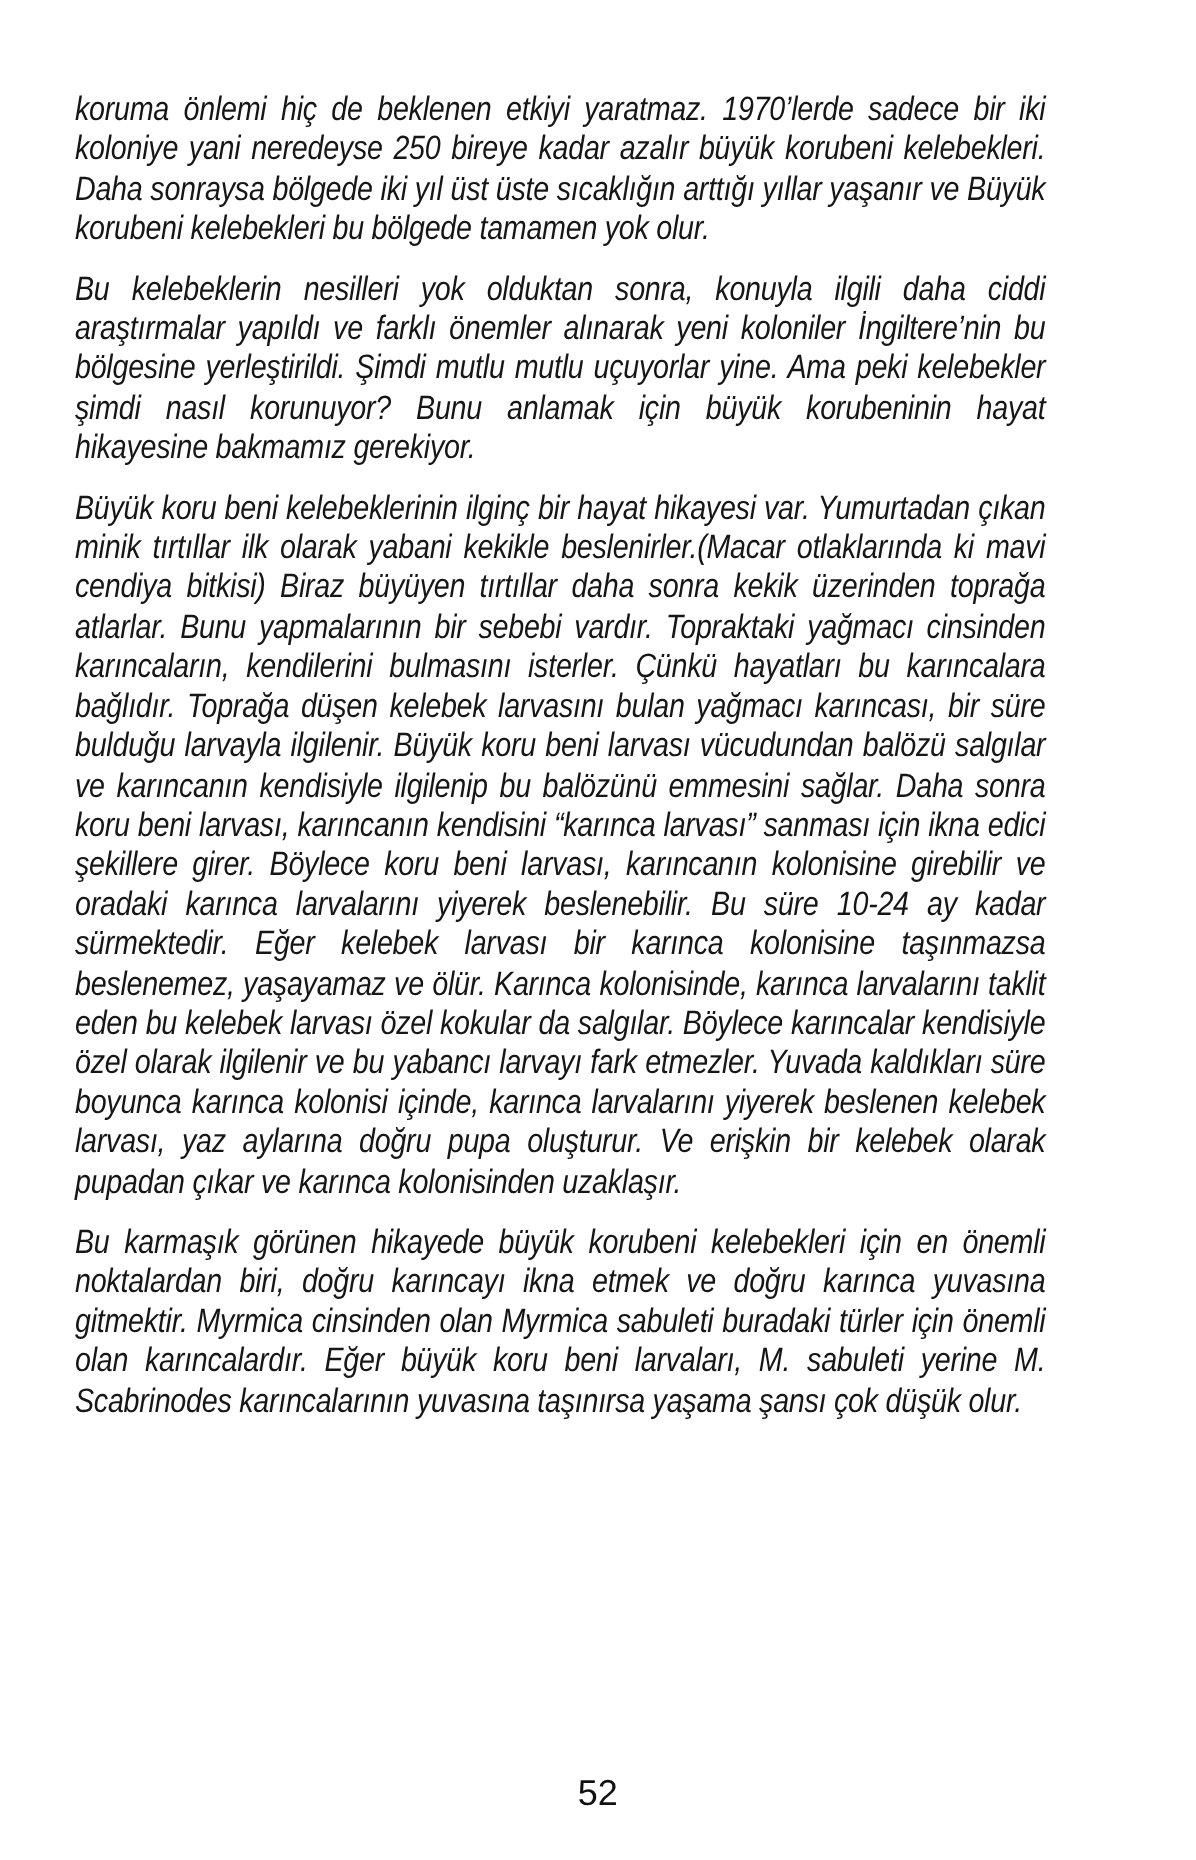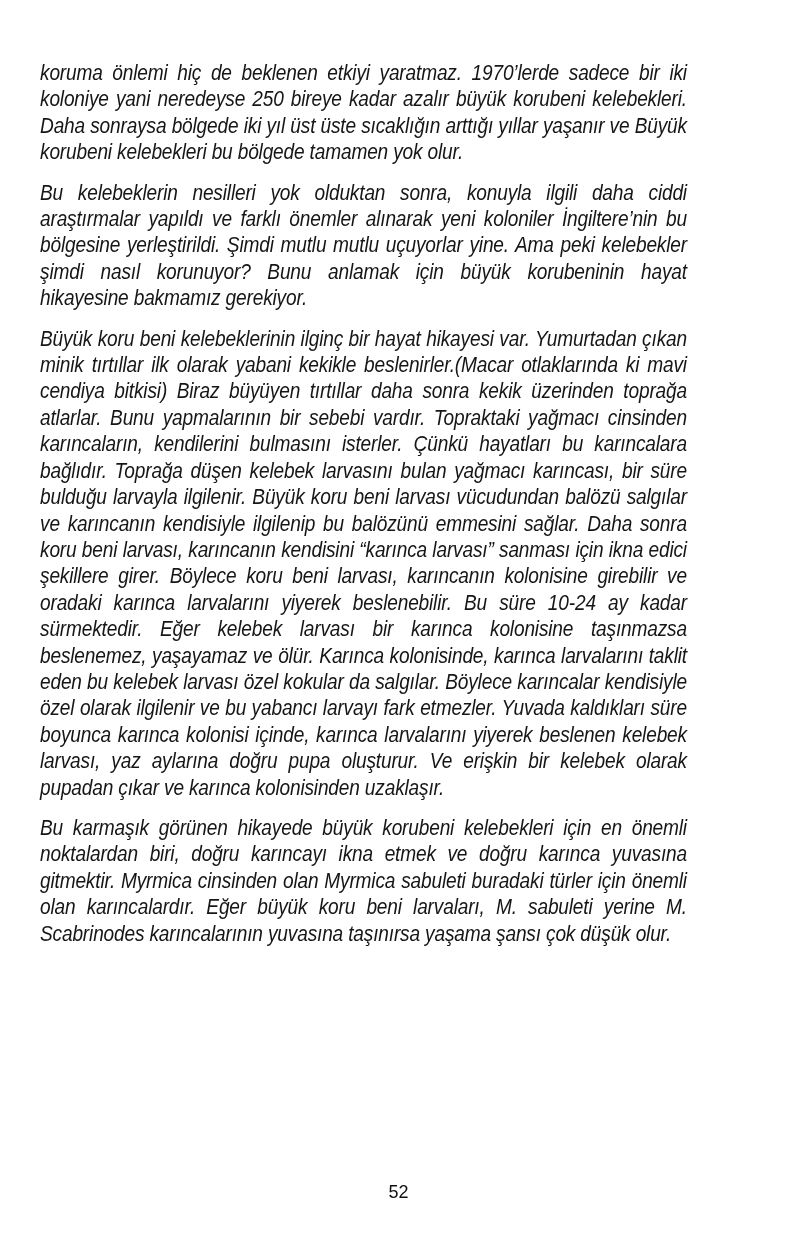--- a/index.html
+++ b/index.html
@@ -14,21 +14,21 @@
     overflow: hidden;
     font-family: "Liberation Sans", sans-serif;
   }
   .page {
     position: absolute;
     top: 0;
     left: 0;
     width: 797px;
     height: 1240px;
     box-sizing: border-box;
-    padding: 60px 0 0 40px;
+    padding: 60px 0 0 50px;
     background: #ffffff;
   }
   
   .text-block {
     width: 762px;
     transform: scaleX(0.849);
     transform-origin: 0 0;
   }
   .para {
     margin: 0 0 14px 0;
@@ -42,21 +42,21 @@
     text-justify: inter-word;
   }
   .page-number {
     position: absolute;
     top: 1182px;
     left: 0;
     width: 797px;
     text-align: center;
     font-family: "Liberation Sans", sans-serif;
     font-style: normal;
-    font-size: 18px;
+    font-size: 24px;
     color: #111111;
   }
 </style>
 </head>
 <body>
 
 <div class="page">
   <div class="text-block">
     <p class="para">koruma önlemi hiç de beklenen etkiyi yaratmaz. 1970’lerde sadece bir iki koloniye yani neredeyse 250 bireye kadar azalır büyük korubeni kelebekleri. Daha sonraysa bölgede iki yıl üst üste sıcaklığın arttığı yıllar yaşanır ve Büyük korubeni kelebekleri bu bölgede tamamen yok olur.</p>
     <p class="para">Bu kelebeklerin nesilleri yok olduktan sonra, konuyla ilgili daha ciddi araştırmalar yapıldı ve farklı önemler alınarak yeni koloniler İngiltere’nin bu bölgesine yerleştirildi. Şimdi mutlu mutlu uçuyorlar yine. Ama peki kelebekler şimdi nasıl korunuyor? Bunu anlamak için büyük korubeninin hayat hikayesine bakmamız gerekiyor.</p>

